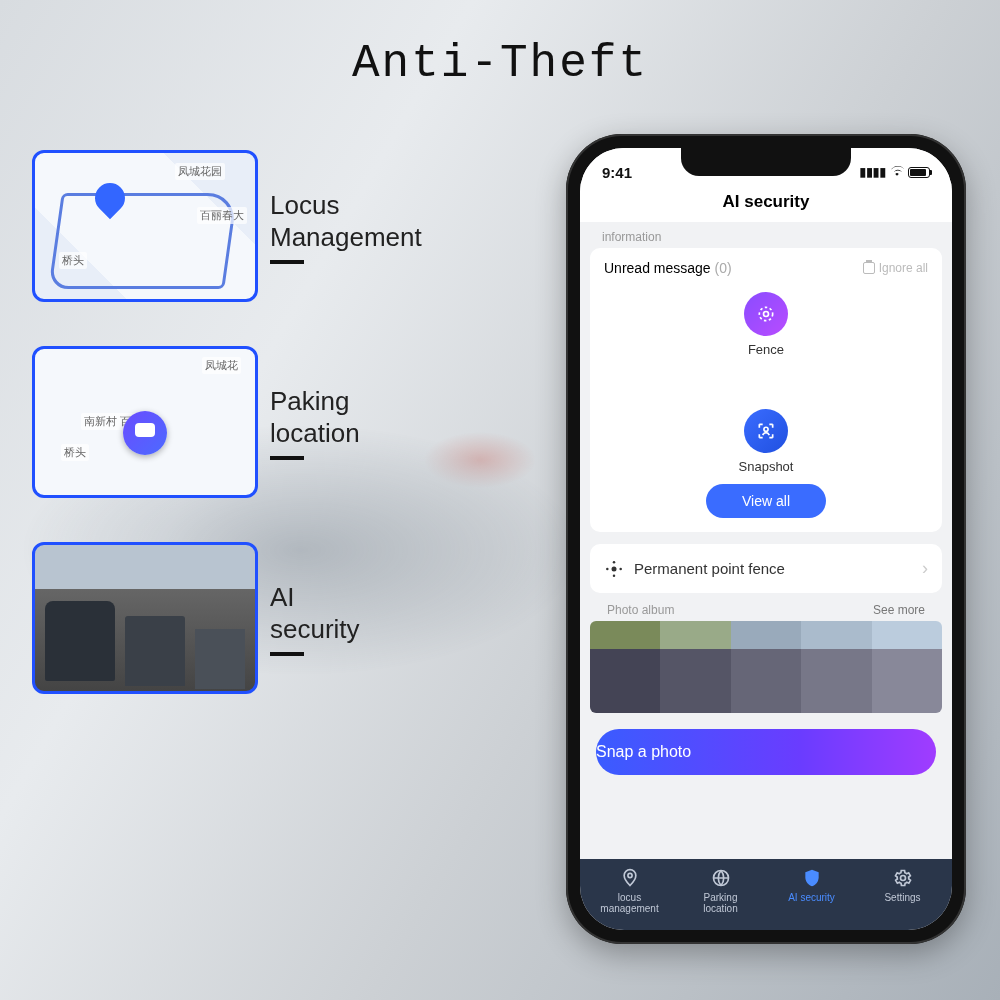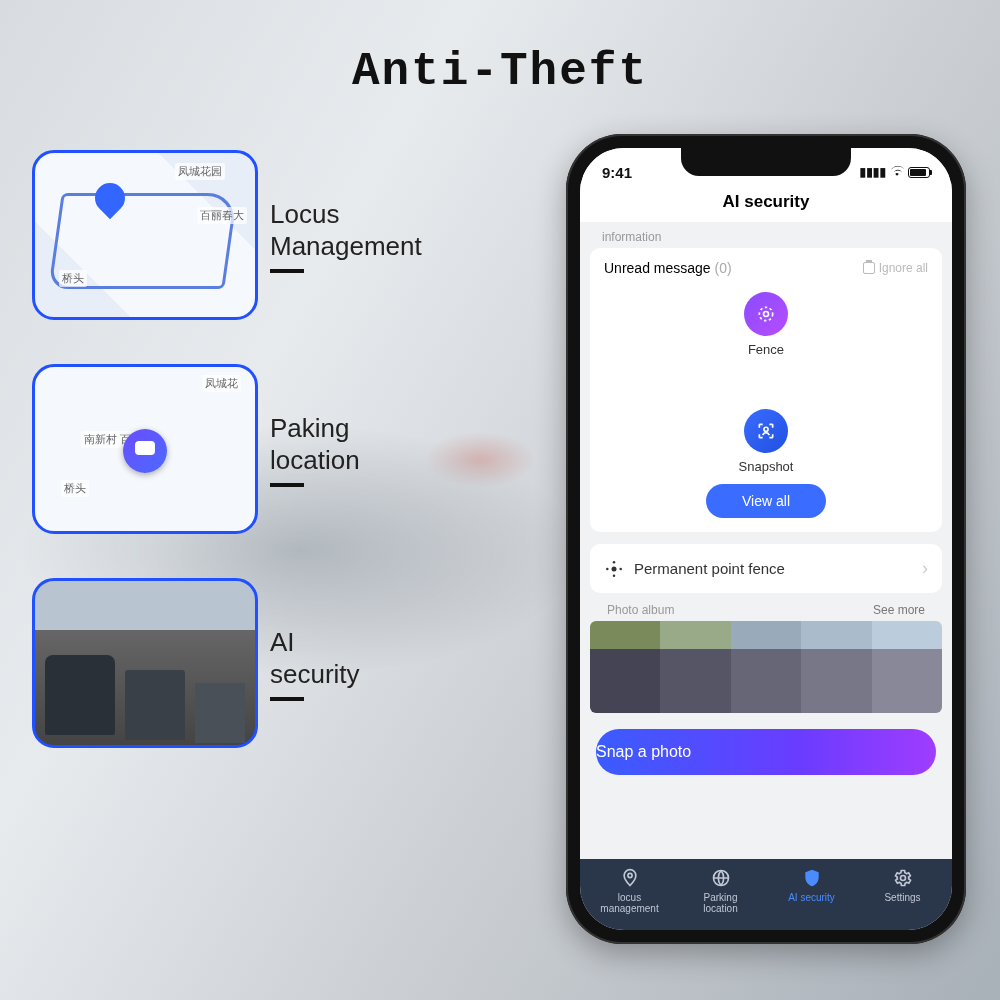--- a/index.html
+++ b/index.html
@@ -16,25 +16,25 @@
     position: absolute;
     inset: 0;
     opacity: 0.25;
     background:
       radial-gradient(ellipse 400px 180px at 30% 55%, #2a3a4a 0%, transparent 70%),
       radial-gradient(ellipse 80px 40px at 48% 46%, #c0392b 0%, transparent 70%);
   }
 
   .page-title {
     position: absolute;
-    top: 46px;
+    top: 38px;
     left: 0; right: 0;
     text-align: center;
     font-size: 46px;
-    font-weight: 700;
+    font-weight: 400;
     letter-spacing: 2px;
     font-family: "Courier New", monospace;
     color: #111;
   }
 
   
   .features {
     position: absolute;
     left: 32px;
     top: 150px;
@@ -43,23 +43,23 @@
     flex-direction: column;
     gap: 44px;
   }
   .feature {
     display: flex;
     align-items: center;
     gap: 12px;
   }
   .thumb {
     width: 226px;
-    height: 170px;
+    height: 152px;
     border: 3px solid #2050ff;
-    border-radius: 22px;
+    border-radius: 12px;
     background: #eef2f8;
     position: relative;
     overflow: hidden;
     flex-shrink: 0;
   }
   .thumb.map1 {
     background:
       linear-gradient(45deg, #e8eef8 25%, transparent 25%, transparent 75%, #e8eef8 75%),
       #f5f8fc;
   }

